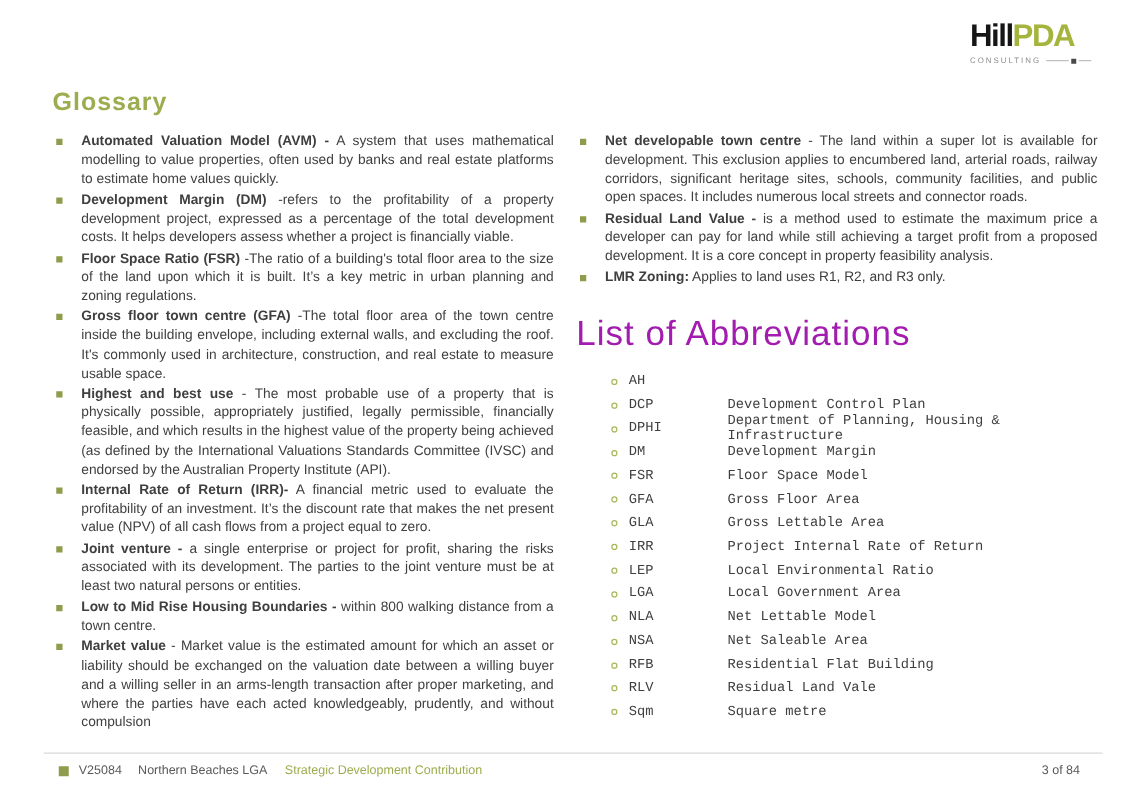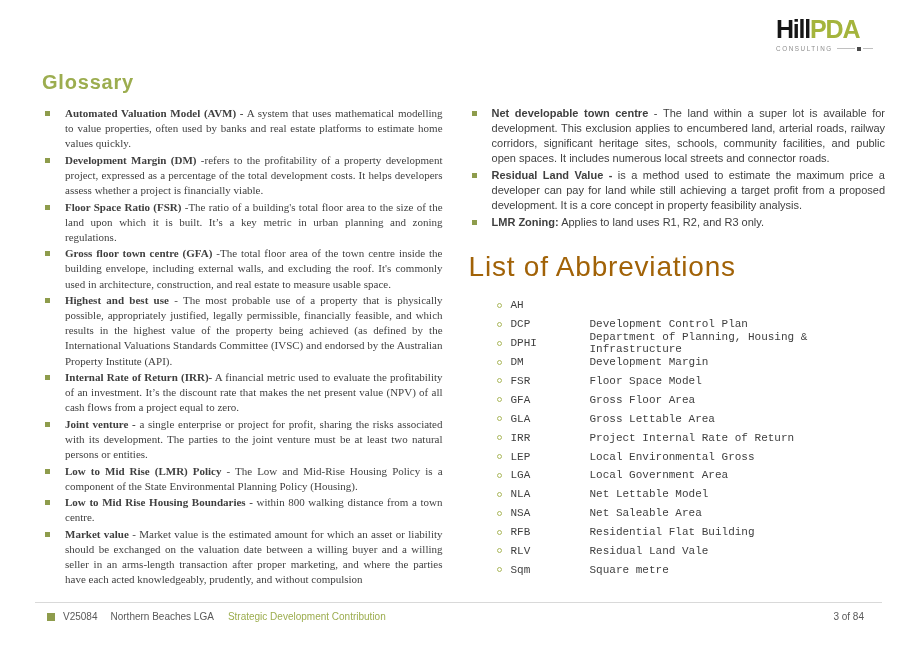--- a/index.html
+++ b/index.html
@@ -24,26 +24,26 @@
   .tagline-line2 { width: 10px; height: 1px; background: #c0c0c0; margin-left: 2px; }
 
   
   .doc-title {
     position: absolute; left: 42px; top: 58px;
     font-size: 20px; font-weight: 700; letter-spacing: 0.8px;
     color: #9cad4f; line-height: 1.1;
   }
   .abbrev-title {
     font-size: 28px; font-weight: 400; letter-spacing: 0.8px;
-    color: #a16207; margin: 21px 0 0 0; line-height: 1.15;
+    color: #a21caf; margin: 21px 0 0 0; line-height: 1.15;
   }
 
   
   .columns { position: absolute; left: 42px; top: 106px; width: 843px; display: flex; }
-  .col-left  { width: 401px; margin-right: 26px; font-family: Liberation Serif, serif; }
+  .col-left  { width: 401px; margin-right: 18px; }
   .col-right { width: 417px; }
 
   
   ul.glossary { margin: 0; padding: 0; list-style: none; font-size: 11px; line-height: 15.1px; text-align: justify; }
   ul.glossary li { position: relative; padding-left: 23px; margin-bottom: 1.5px; }
   .sq-bullet { position: absolute; left: 3px; top: 5px; width: 5px; height: 5px; background: #8e9c4c; }
   .g-term { font-weight: 700; color: #3f3f3f; }
   .g-def { color: #3f3f3f; }
 
   
@@ -85,21 +85,20 @@
   <div class="columns">
     <div class="col-left">
       <ul class="glossary">
           <li><span class="sq-bullet"></span><span class="g-term">Automated Valuation Model (AVM) -</span><span class="g-def"> A system that uses mathematical modelling to value properties, often used by banks and real estate platforms to estimate home values quickly.</span></li>
           <li><span class="sq-bullet"></span><span class="g-term">Development Margin (DM)</span><span class="g-def"> -refers to the profitability of a property development project, expressed as a percentage of the total development costs. It helps developers assess whether a project is financially viable.</span></li>
           <li><span class="sq-bullet"></span><span class="g-term">Floor Space Ratio (FSR)</span><span class="g-def"> -The ratio of a building's total floor area to the size of the land upon which it is built. It’s a key metric in urban planning and zoning regulations.</span></li>
           <li><span class="sq-bullet"></span><span class="g-term">Gross floor town centre (GFA)</span><span class="g-def"> -The total floor area of the town centre inside the building envelope, including external walls, and excluding the roof. It's commonly used in architecture, construction, and real estate to measure usable space.</span></li>
           <li><span class="sq-bullet"></span><span class="g-term">Highest and best use</span><span class="g-def"> - The most probable use of a property that is physically possible, appropriately justified, legally permissible, financially feasible, and which results in the highest value of the property being achieved (as defined by the International Valuations Standards Committee (IVSC) and endorsed by the Australian Property Institute (API).</span></li>
           <li><span class="sq-bullet"></span><span class="g-term">Internal Rate of Return (IRR)-</span><span class="g-def"> A financial metric used to evaluate the profitability of an investment. It’s the discount rate that makes the net present value (NPV) of all cash flows from a project equal to zero.</span></li>
           <li><span class="sq-bullet"></span><span class="g-term">Joint venture -</span><span class="g-def"> a single enterprise or project for profit, sharing the risks associated with its development. The parties to the joint venture must be at least two natural persons or entities.</span></li>
-          <li><span class="sq-bullet"></span><span class="g-term">Low to Mid Rise (LMR) Policy</span><span class="g-def"> - The Low and Mid-Rise Housing Policy is a component of the State Environmental Planning Policy (Housing).</span></li>
           <li><span class="sq-bullet"></span><span class="g-term">Low to Mid Rise Housing Boundaries -</span><span class="g-def"> within 800 walking distance from a town centre.</span></li>
           <li><span class="sq-bullet"></span><span class="g-term">Market value</span><span class="g-def"> - Market value is the estimated amount for which an asset or liability should be exchanged on the valuation date between a willing buyer and a willing seller in an arms-length transaction after proper marketing, and where the parties have each acted knowledgeably, prudently, and without compulsion</span></li>
         </ul>
     </div>
     <div class="col-right">
       <ul class="glossary">
           <li><span class="sq-bullet"></span><span class="g-term">Net developable town centre</span><span class="g-def"> - The land within a super lot is available for development. This exclusion applies to encumbered land, arterial roads, railway corridors, significant heritage sites, schools, community facilities, and public open spaces. It includes numerous local streets and connector roads.</span></li>
           <li><span class="sq-bullet"></span><span class="g-term">Residual Land Value -</span><span class="g-def"> is a method used to estimate the maximum price a developer can pay for land while still achieving a target profit from a proposed development. It is a core concept in property feasibility analysis.</span></li>
           <li><span class="sq-bullet"></span><span class="g-term">LMR Zoning:</span><span class="g-def"> Applies to land uses R1, R2, and R3 only.</span></li>
         </ul>
@@ -140,21 +139,21 @@
             <span class="abbr-val">Gross Lettable Area</span>
           </div>
           <div class="abbr-row">
             <span class="circle-bullet"></span>
             <span class="abbr-key">IRR</span>
             <span class="abbr-val">Project Internal Rate of Return</span>
           </div>
           <div class="abbr-row">
             <span class="circle-bullet"></span>
             <span class="abbr-key">LEP</span>
-            <span class="abbr-val">Local Environmental Gross</span>
+            <span class="abbr-val">Local Environmental Ratio</span>
           </div>
           <div class="abbr-row">
             <span class="circle-bullet"></span>
             <span class="abbr-key">LGA</span>
             <span class="abbr-val">Local Government Area</span>
           </div>
           <div class="abbr-row">
             <span class="circle-bullet"></span>
             <span class="abbr-key">NLA</span>
             <span class="abbr-val">Net Lettable Model</span>

